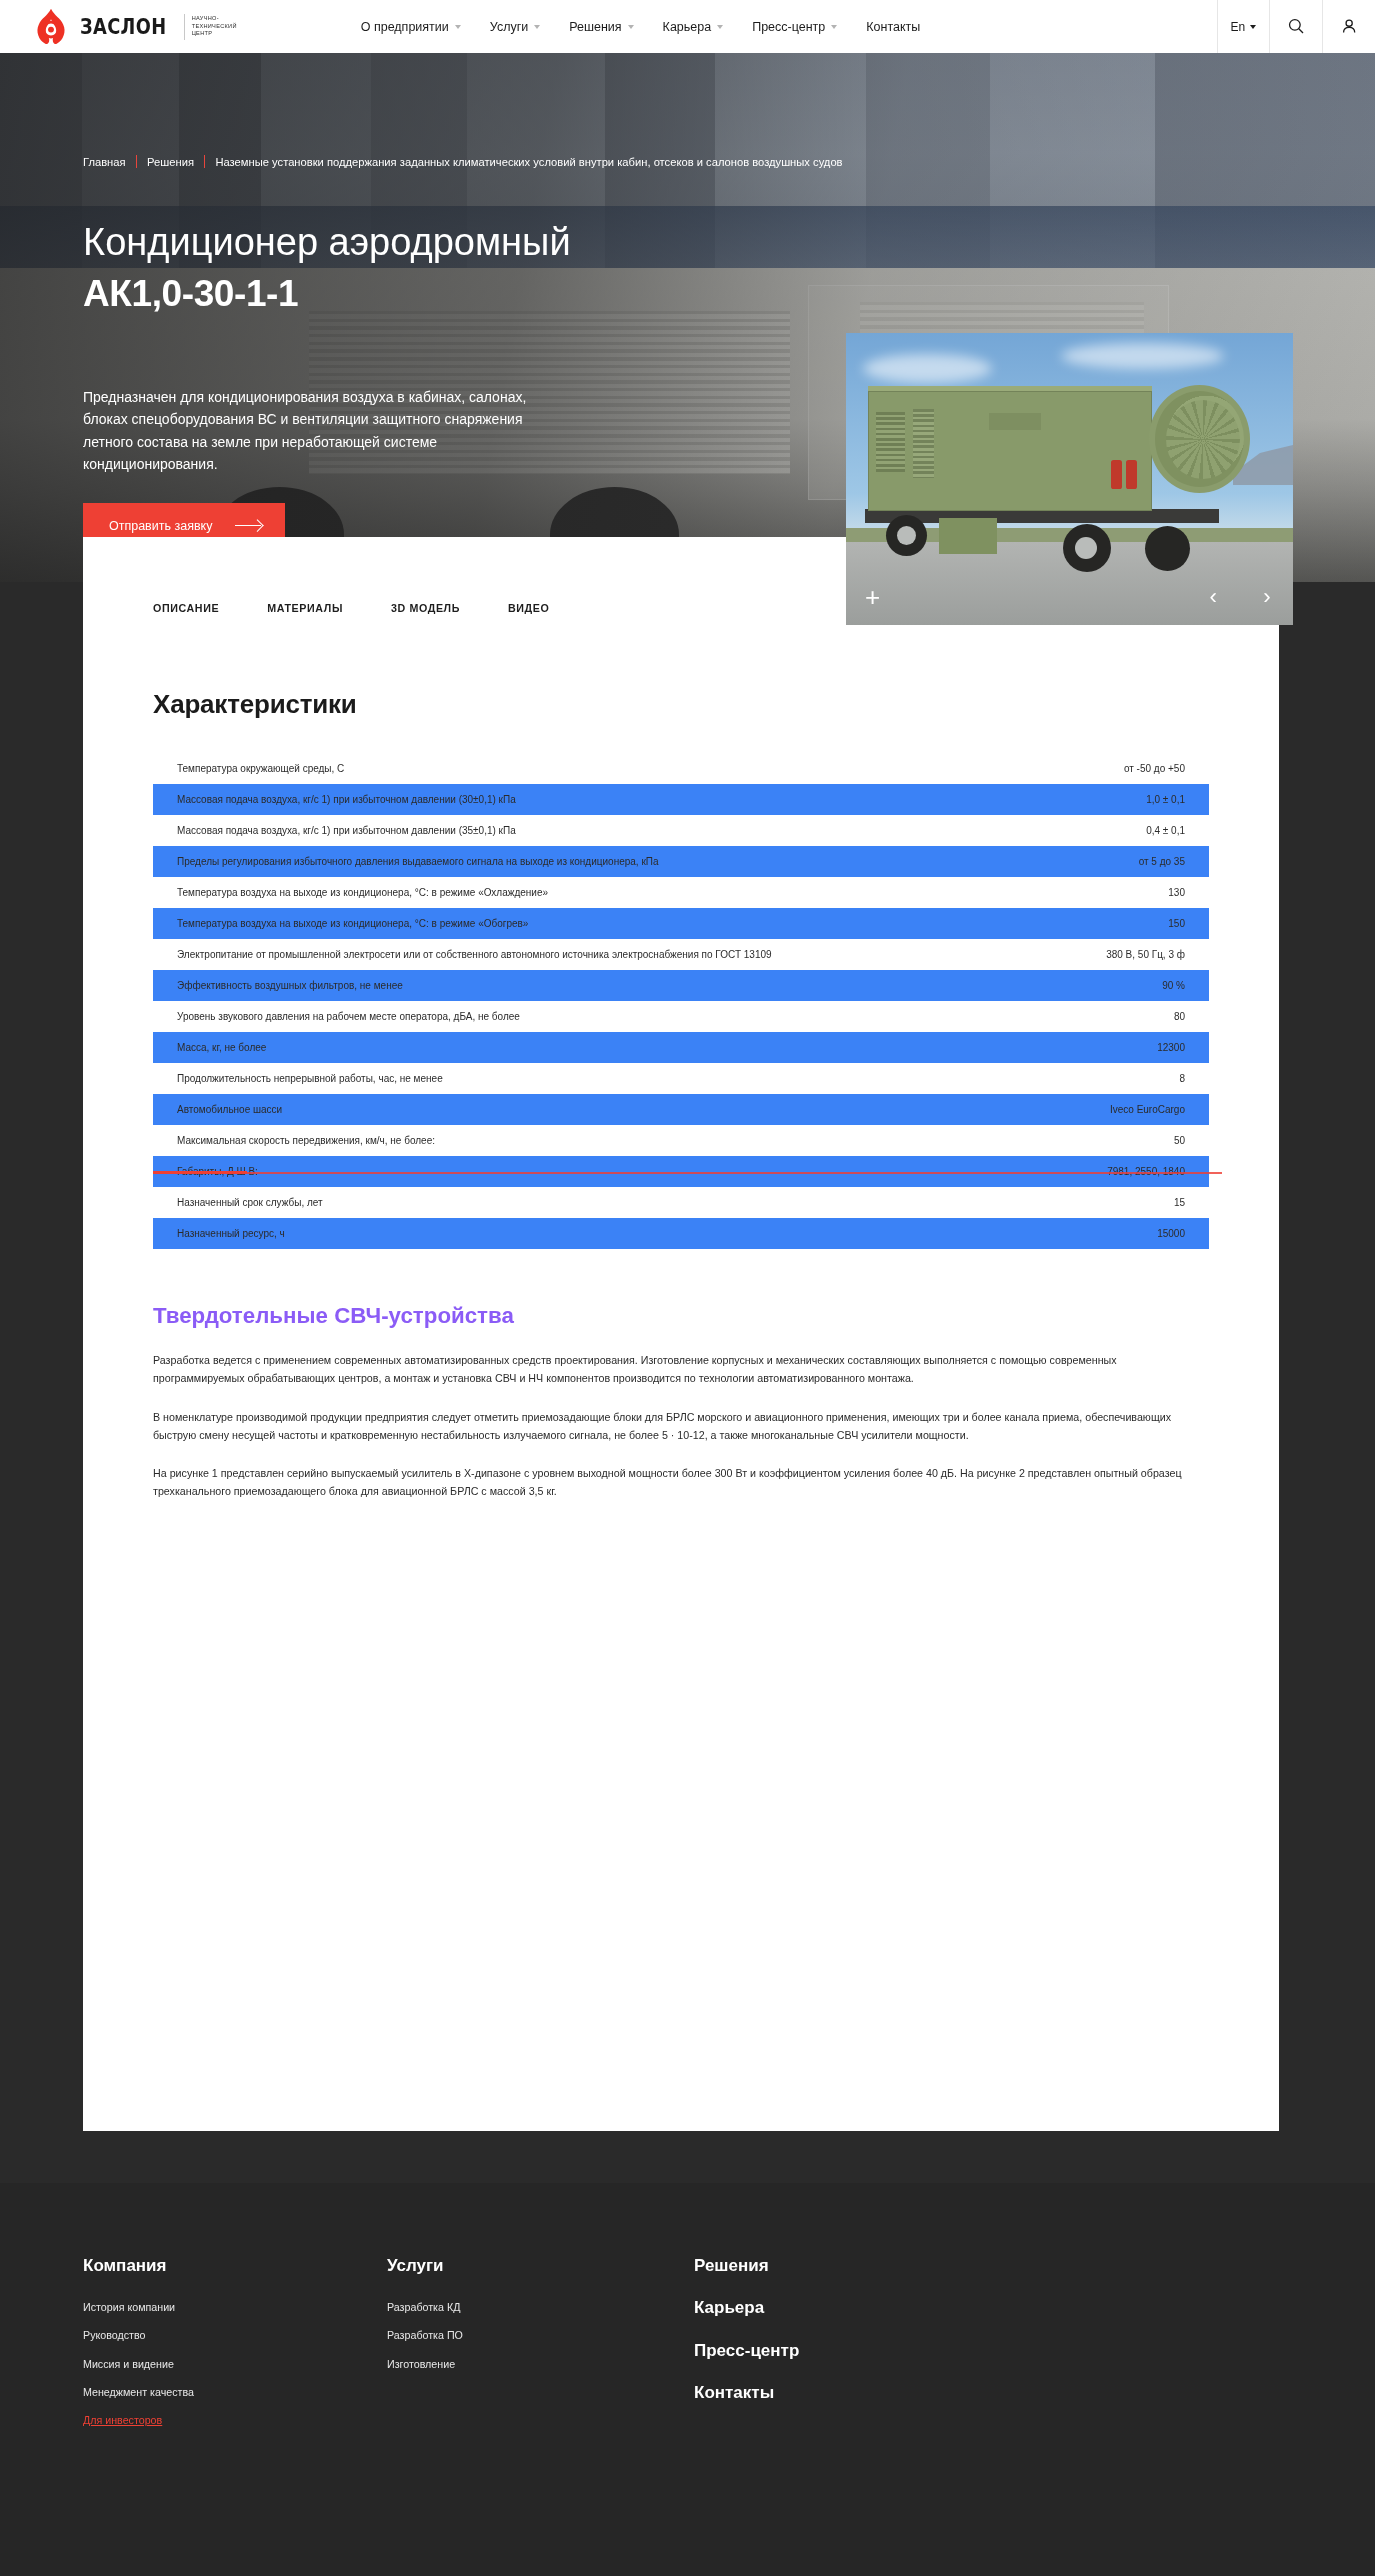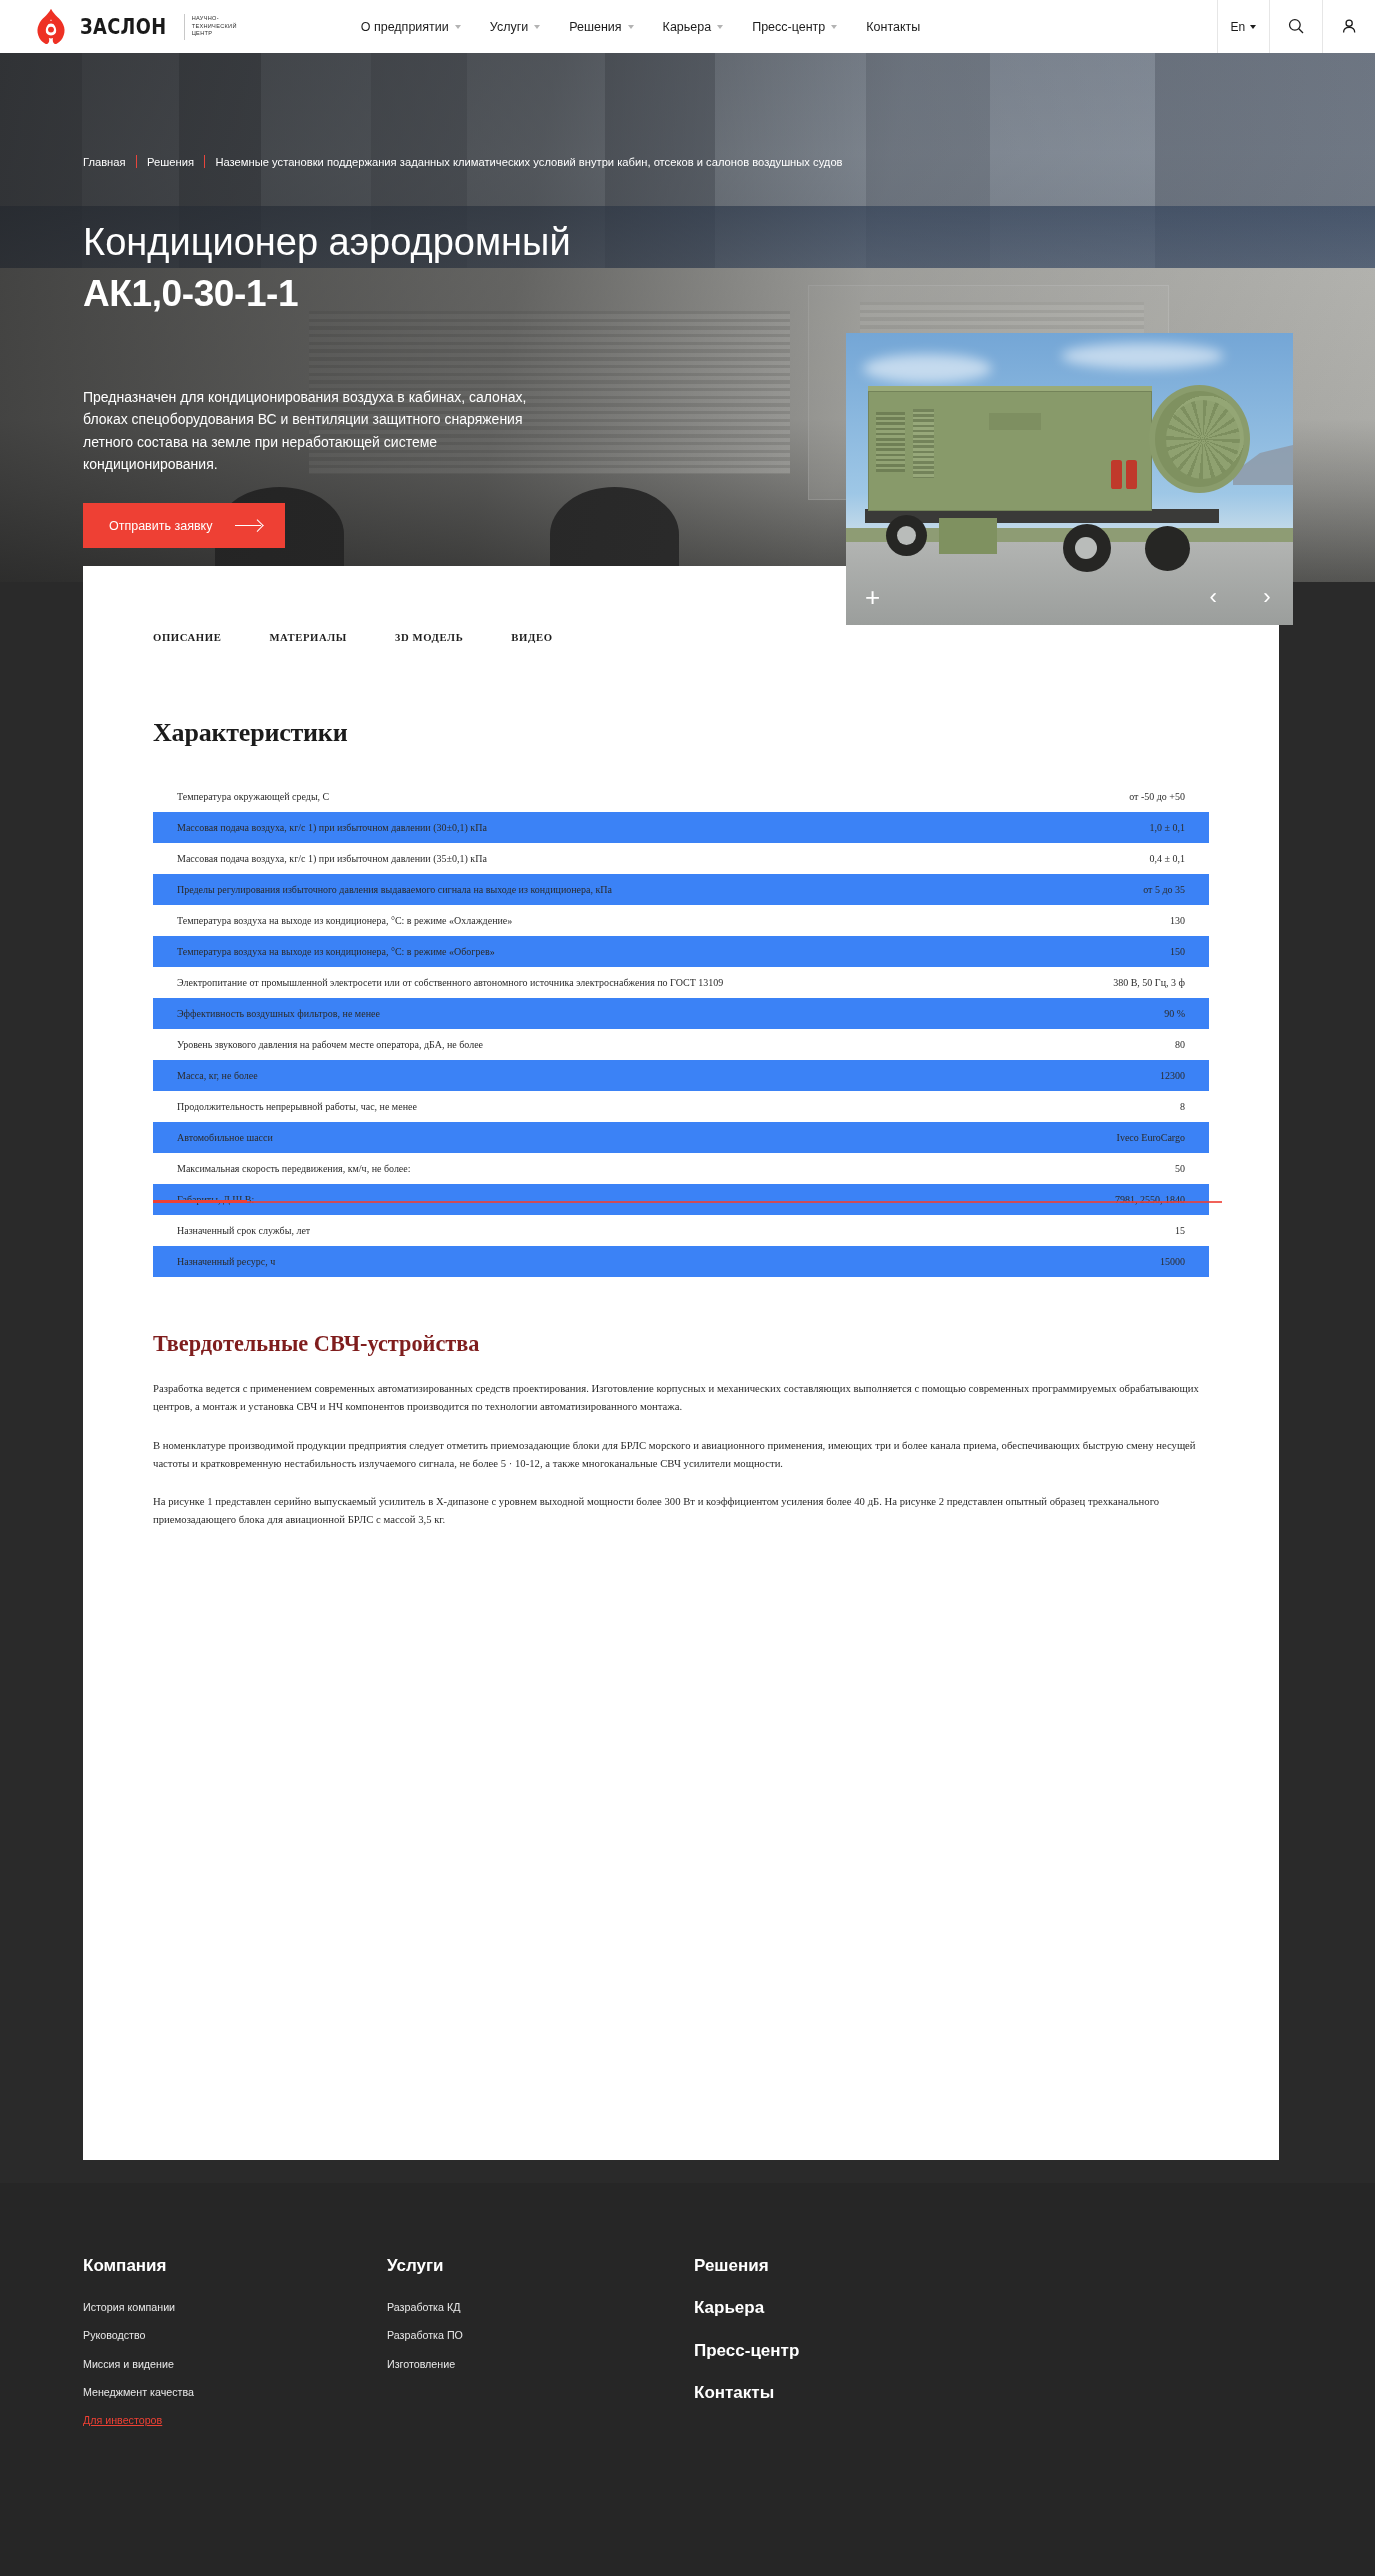--- a/index.html
+++ b/index.html
@@ -154,22 +154,22 @@
   .g-btn {
     position: absolute; color: #fff; cursor: pointer; z-index: 5; user-select: none;
     font-weight: 300; line-height: 1;
   }
   .g-plus { left: 19px; bottom: 15.5px; font-size: 26px; }
   .g-prev { right: 76px; bottom: 17px; font-size: 22.3px; }
   .g-next { right: 22.3px; bottom: 17px; font-size: 22.3px; }
 
   
   .card {
-    position: absolute; left: 83px; top: 566px; width: 1196px; height: 1594px;
-    background: #ffffff; z-index: 10; font-family: Liberation Serif, serif;
+    position: absolute; left: 83px; top: 537px; width: 1196px; height: 1594px;
+    background: #ffffff; z-index: 10;
   }
   .tabs { display: flex; gap: 0; margin: 65px 0 0 70px; position: relative; }
   .tab {
     font-size: 10.7px; letter-spacing: 0.6px; font-weight: 700; color: #1e1e1e;
     padding: 0 0 12px 0; margin-right: 48px; cursor: pointer; text-transform: uppercase;
   }
   .tab.active { color: #1e1e1e; }
   .tabs-line { position: absolute; left: 70px; top: 635px; width: 1069px; height: 1.7px; background: #ee4034; opacity:.82; }
   .tabs-line-active { position: absolute; left: 70px; top: 634px; width: 94px; height: 2.6px; background: #ee4034; }
 
@@ -178,21 +178,21 @@
   }
   .spec { margin: 33px 70px 0 70px; }
   .spec-row {
     display: flex; align-items: center; justify-content: space-between;
     padding: 0 24px; height: 31px; font-size: 10px; color: #2b2b2b;
   }
   .spec-row.alt { background: #3b82f6; }
   .spec-name { flex: 1 1 auto; padding-right: 20.6px; }
   .spec-val { flex: 0 0 auto; text-align: right; }
 
-  .sec-title2 { margin: 54px 0 0 70px; font-size: 22.3px; font-weight: 700; color: #7f1d1d; }
+  .sec-title2 { margin: 54px 0 0 70px; font-size: 22.3px; font-weight: 700; color: #8b5cf6; }
   .para { margin: 22.3px 70px 0 70px; font-size: 10.7px; line-height: 18px; color: #2b2b2b; }
   .para + .para { margin-top: 20.6px; }
 
   
   .footer {
     position: absolute; left: 0; top: 2183px; width: 1375px; height: 393px; background: #262626;
   }
   .f-inner { position: relative; width: 1146px; height: 393px; }
   .f-col { position: absolute; }
   .f-h { font-size: 17px; font-weight: 700; color: #fff; margin-bottom: 25px; }

